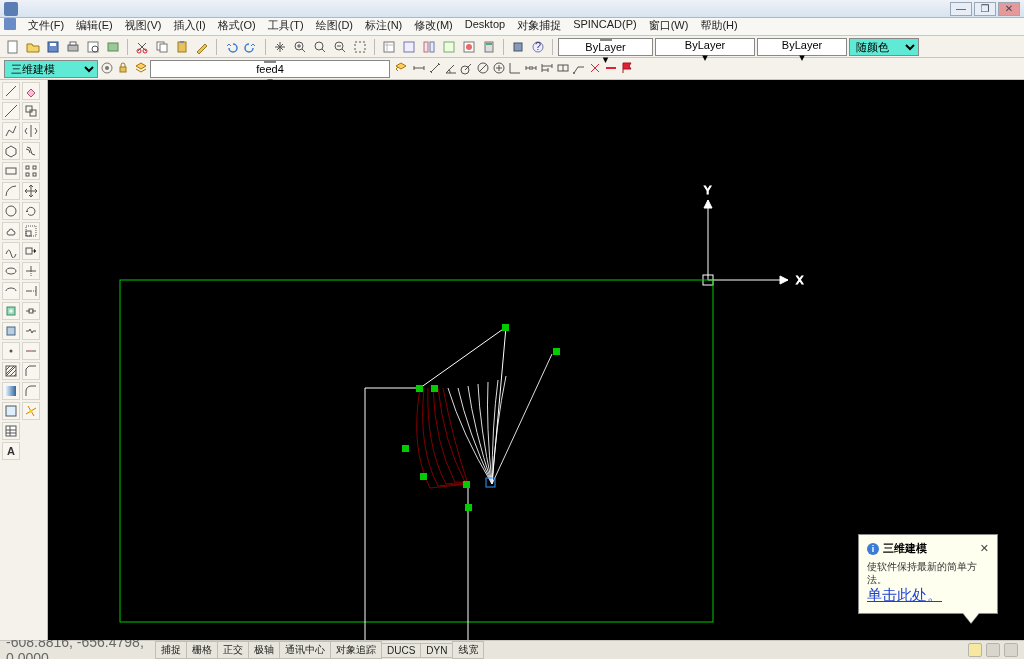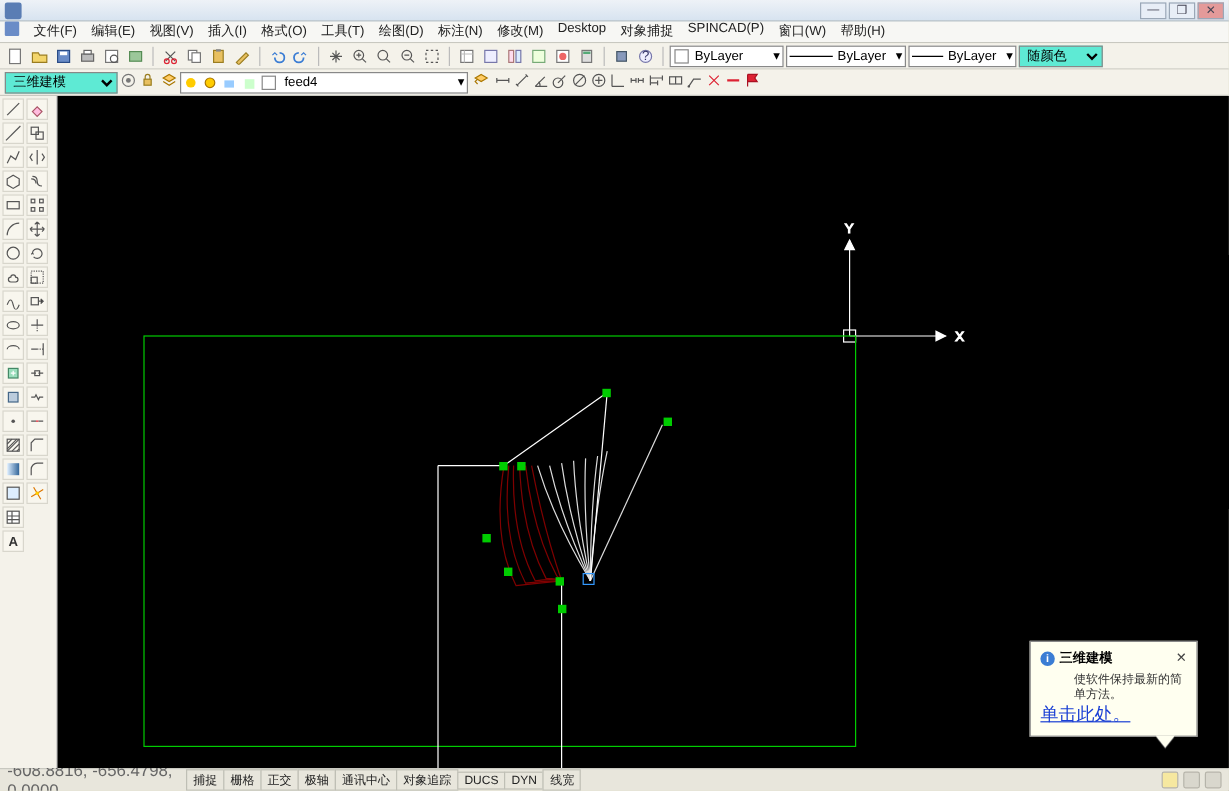--- a/index.html
+++ b/index.html
@@ -9,40 +9,40 @@
 .titlebar .spacer { flex: 1; }
 .titlebar .winbtn { width: 22px; height: 14px; border: 1px solid #9aa7b7; background: #e8eef7; margin-left: 2px; display: flex; align-items: center; justify-content: center; font-size: 10px; color: #445; }
 .titlebar .winbtn.close { background: #e49a9a; }
 .menubar { height: 18px; background: #f7f7f4; display: flex; align-items: flex-start; padding: 0 4px; border-bottom: 1px solid #c8c8c0; }
 .menubar .mdi { width: 12px; height: 12px; background: #6a8cc7; margin-right: 6px; border-radius: 1px; }
 .menubar span { padding: 0 6px; color: #222; cursor: default; }
 .toolbar { height: 22px; background: #f4f2ea; display: flex; align-items: center; padding: 0 4px; border-bottom: 1px solid #c8c8c0; gap: 2px; }
 .toolbar .tbtn { width: 18px; height: 18px; border: 1px solid transparent; display: flex; align-items: center; justify-content: center; }
 .toolbar .sep { width: 1px; height: 16px; background: #bbb; margin: 0 3px; }
 .toolbar select, .secbar select { height: 18px; border: 1px solid #888; background: #5eead4; font-size: 11px; padding: 0 2px; }
-.layercombo { display: flex; align-items: center; border: 1px solid #888; background: #fff; height: 18px; }
+.layercombo { display: flex; align-items: center; border: 1px solid #888; background: #fff; height: 18px; flex-direction: column; }
 .layercombo .swatch { width: 12px; height: 12px; margin: 0 3px; }
 .secbar { height: 22px; background: #f4f2ea; display: flex; align-items: center; padding: 0 4px; border-bottom: 1px solid #c8c8c0; gap: 2px; }
 .workarea { position: relative; height: 560px; background: #000; }
 .palette { position: absolute; top: 0; left: 0; width: 48px; height: 560px; background: #f4f2ea; border-right: 1px solid #bbb; display: flex; flex-wrap: wrap; align-content: flex-start; padding: 2px; gap: 2px; }
 .palette .pbtn { width: 18px; height: 18px; border: 1px solid #d8d6cc; background: #f8f6ee; display: flex; align-items: center; justify-content: center; }
 .palette .pbtn svg { pointer-events: none; }
 .canvas { position: absolute; left: 48px; top: 0; right: 0; bottom: 0; background: #000; }
 .canvas svg { width: 100%; height: 100%; }
 .statusbar { height: 19px; background: #e8e6dc; display: flex; align-items: center; padding: 0 6px; border-top: 1px solid #c8c8c0; gap: 0; }
 .statusbar .coord { color: #666; font-size: 14px; width: 150px; }
 .statusbar .sbtn { border: 1px solid #bfbfb5; padding: 1px 5px; font-size: 10px; color: #222; background: #e8e6dc; margin-left: -1px; }
 .statusbar .spacer { flex: 1; }
 .statusbar .tray { display: flex; gap: 4px; align-items: center; }
 .statusbar .tray .ticon { width: 14px; height: 14px; background: #d9d7cd; border: 1px solid #b6b4aa; border-radius: 2px; }
 .tooltip { position: absolute; right: 26px; bottom: 26px; width: 140px; background: #fffff0; border: 1px solid #888; padding: 6px 8px 8px; box-shadow: 2px 2px 4px rgba(0,0,0,.3); }
 .tooltip .row1 { display: flex; align-items: center; gap: 4px; }
 .tooltip .info { width: 12px; height: 12px; border-radius: 50%; background: #3b7dd4; color: #fff; font-size: 9px; display: flex; align-items: center; justify-content: center; font-weight: bold; }
 .tooltip .close { margin-left: auto; cursor: pointer; font-size: 11px; color: #444; }
-.tooltip .body { font-size: 10px; color: #333; margin-top: 4px; line-height: 1.3; margin-left: 28px; }
+.tooltip .body { font-size: 10px; color: #333; margin-top: 4px; line-height: 1.3; }
 .tooltip a { color: #1a3fd4; text-decoration: underline; font-size: 15px; }
 .tooltip .tail { position: absolute; bottom: -10px; right: 18px; width: 0; height: 0; border-left: 8px solid transparent; border-right: 8px solid transparent; border-top: 10px solid #fffff0; filter: drop-shadow(0 1px 0 #888); }
 svg text { font-family: sans-serif; }
 </style>
 </head>
 <body>
 
 <div class="titlebar">
   <div class="icon"></div>
   <div class="spacer"></div>

